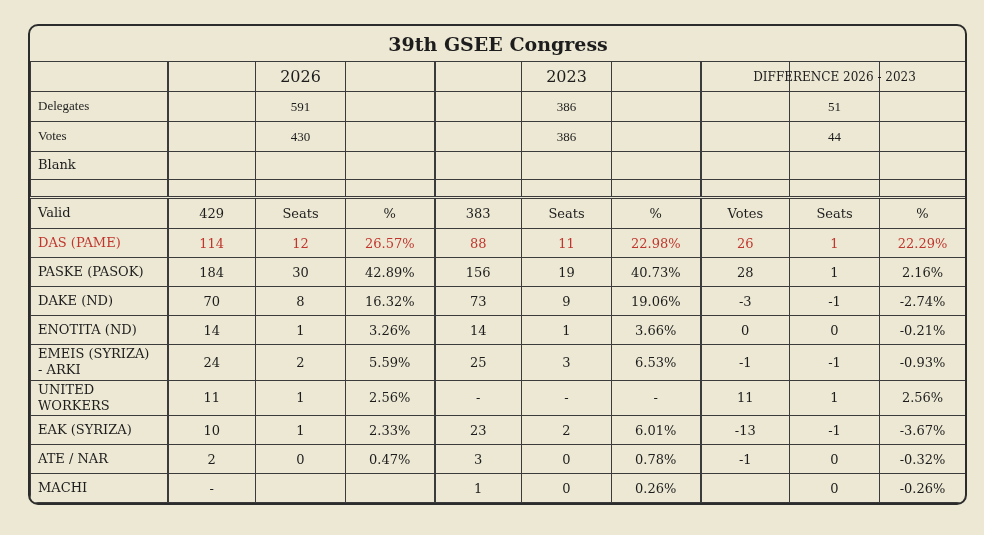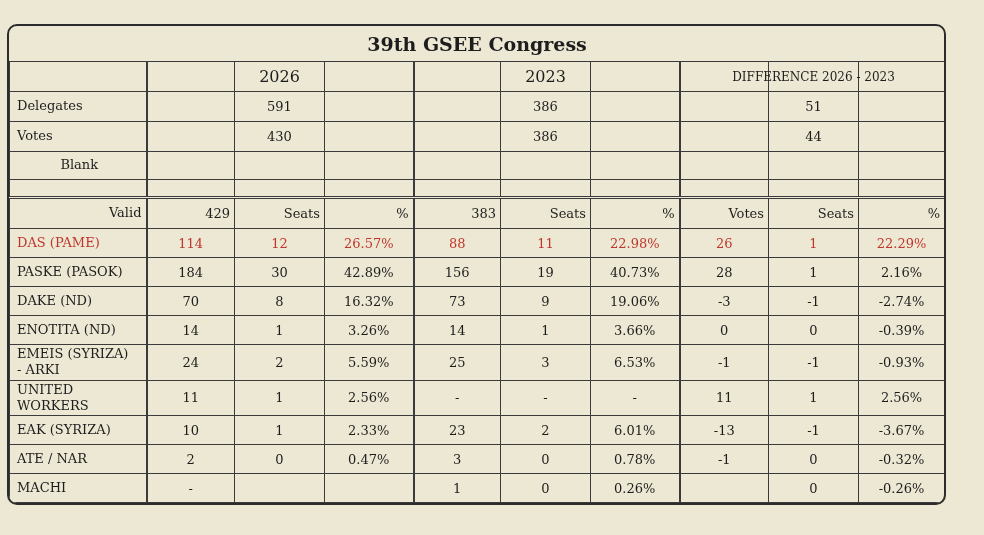--- a/index.html
+++ b/index.html
@@ -4,40 +4,40 @@
 <style>
   :root{
     --bg:#ece8d3; --grid:#3b3b3b; --frame:#2c2c2c; --text:#1d1d1d; --red:#c0362e;
   }
   html,body{margin:0;padding:0;}
   body{
     width:984px;height:535px;background:var(--bg);overflow:hidden;
     font-family:"DejaVu Serif","Liberation Serif",serif;color:var(--text);
   }
   .table-frame{
-    position:absolute;left:7px;top:24px;width:935px;
+    position:absolute;left:28px;top:24px;width:935px;
     border:2px solid var(--frame);border-radius:10px;overflow:hidden;
     background:var(--bg);
   }
   table{border-collapse:collapse;table-layout:fixed;width:100%;}
   td{
     border:1px solid var(--grid);font-size:13px;text-align:center;
     vertical-align:middle;padding:1px 4px;overflow:hidden;
   }
   td.lbl{text-align:left;padding-left:7px;white-space:pre-line;line-height:1.25;}
   td.thick-r{border-right-width:2px;}
   .title-row td{
     height:33px;font-size:19px;font-weight:bold;text-align:center;
     border-left:none;border-right:none;border-top:none;
   }
   .group-header-row td{height:27px;font-size:16px;}
-  .summary-row td{height:27px;}
-  .blank-row td{height:25px;text-align:center;}
+  .summary-row td{height:27px;font-family:Liberation Serif, serif;}
+  .blank-row td{height:25px;}
   .spacer-row td{height:14px;border-bottom:3px double var(--grid);}
-  .results-header-row td{height:27px;text-align:right;}
+  .results-header-row td{height:27px;}
   .result-row td{height:26px;}
   .highlight td{color:var(--red);}
   td.overflow-cell{position:relative;overflow:visible;}
   .overflow-label{
     position:absolute;left:50%;top:50%;transform:translate(-50%,-50%);
     white-space:nowrap;z-index:2;font-size:12px;
   }
 </style>
 </head>
 <body>
@@ -185,21 +185,21 @@
         <tr class="result-row">
           <td class="lbl thick-r">ENOTITA (ND)</td>
           <td>14</td>
           <td>1</td>
           <td class="thick-r">3.26%</td>
           <td>14</td>
           <td>1</td>
           <td class="thick-r">3.66%</td>
           <td>0</td>
           <td>0</td>
-          <td>-0.39%</td>
+          <td>-0.21%</td>
         </tr>
         <tr class="result-row">
           <td class="lbl thick-r">EMEIS (SYRIZA)
 - ARKI</td>
           <td>24</td>
           <td>2</td>
           <td class="thick-r">5.59%</td>
           <td>25</td>
           <td>3</td>
           <td class="thick-r">6.53%</td>

